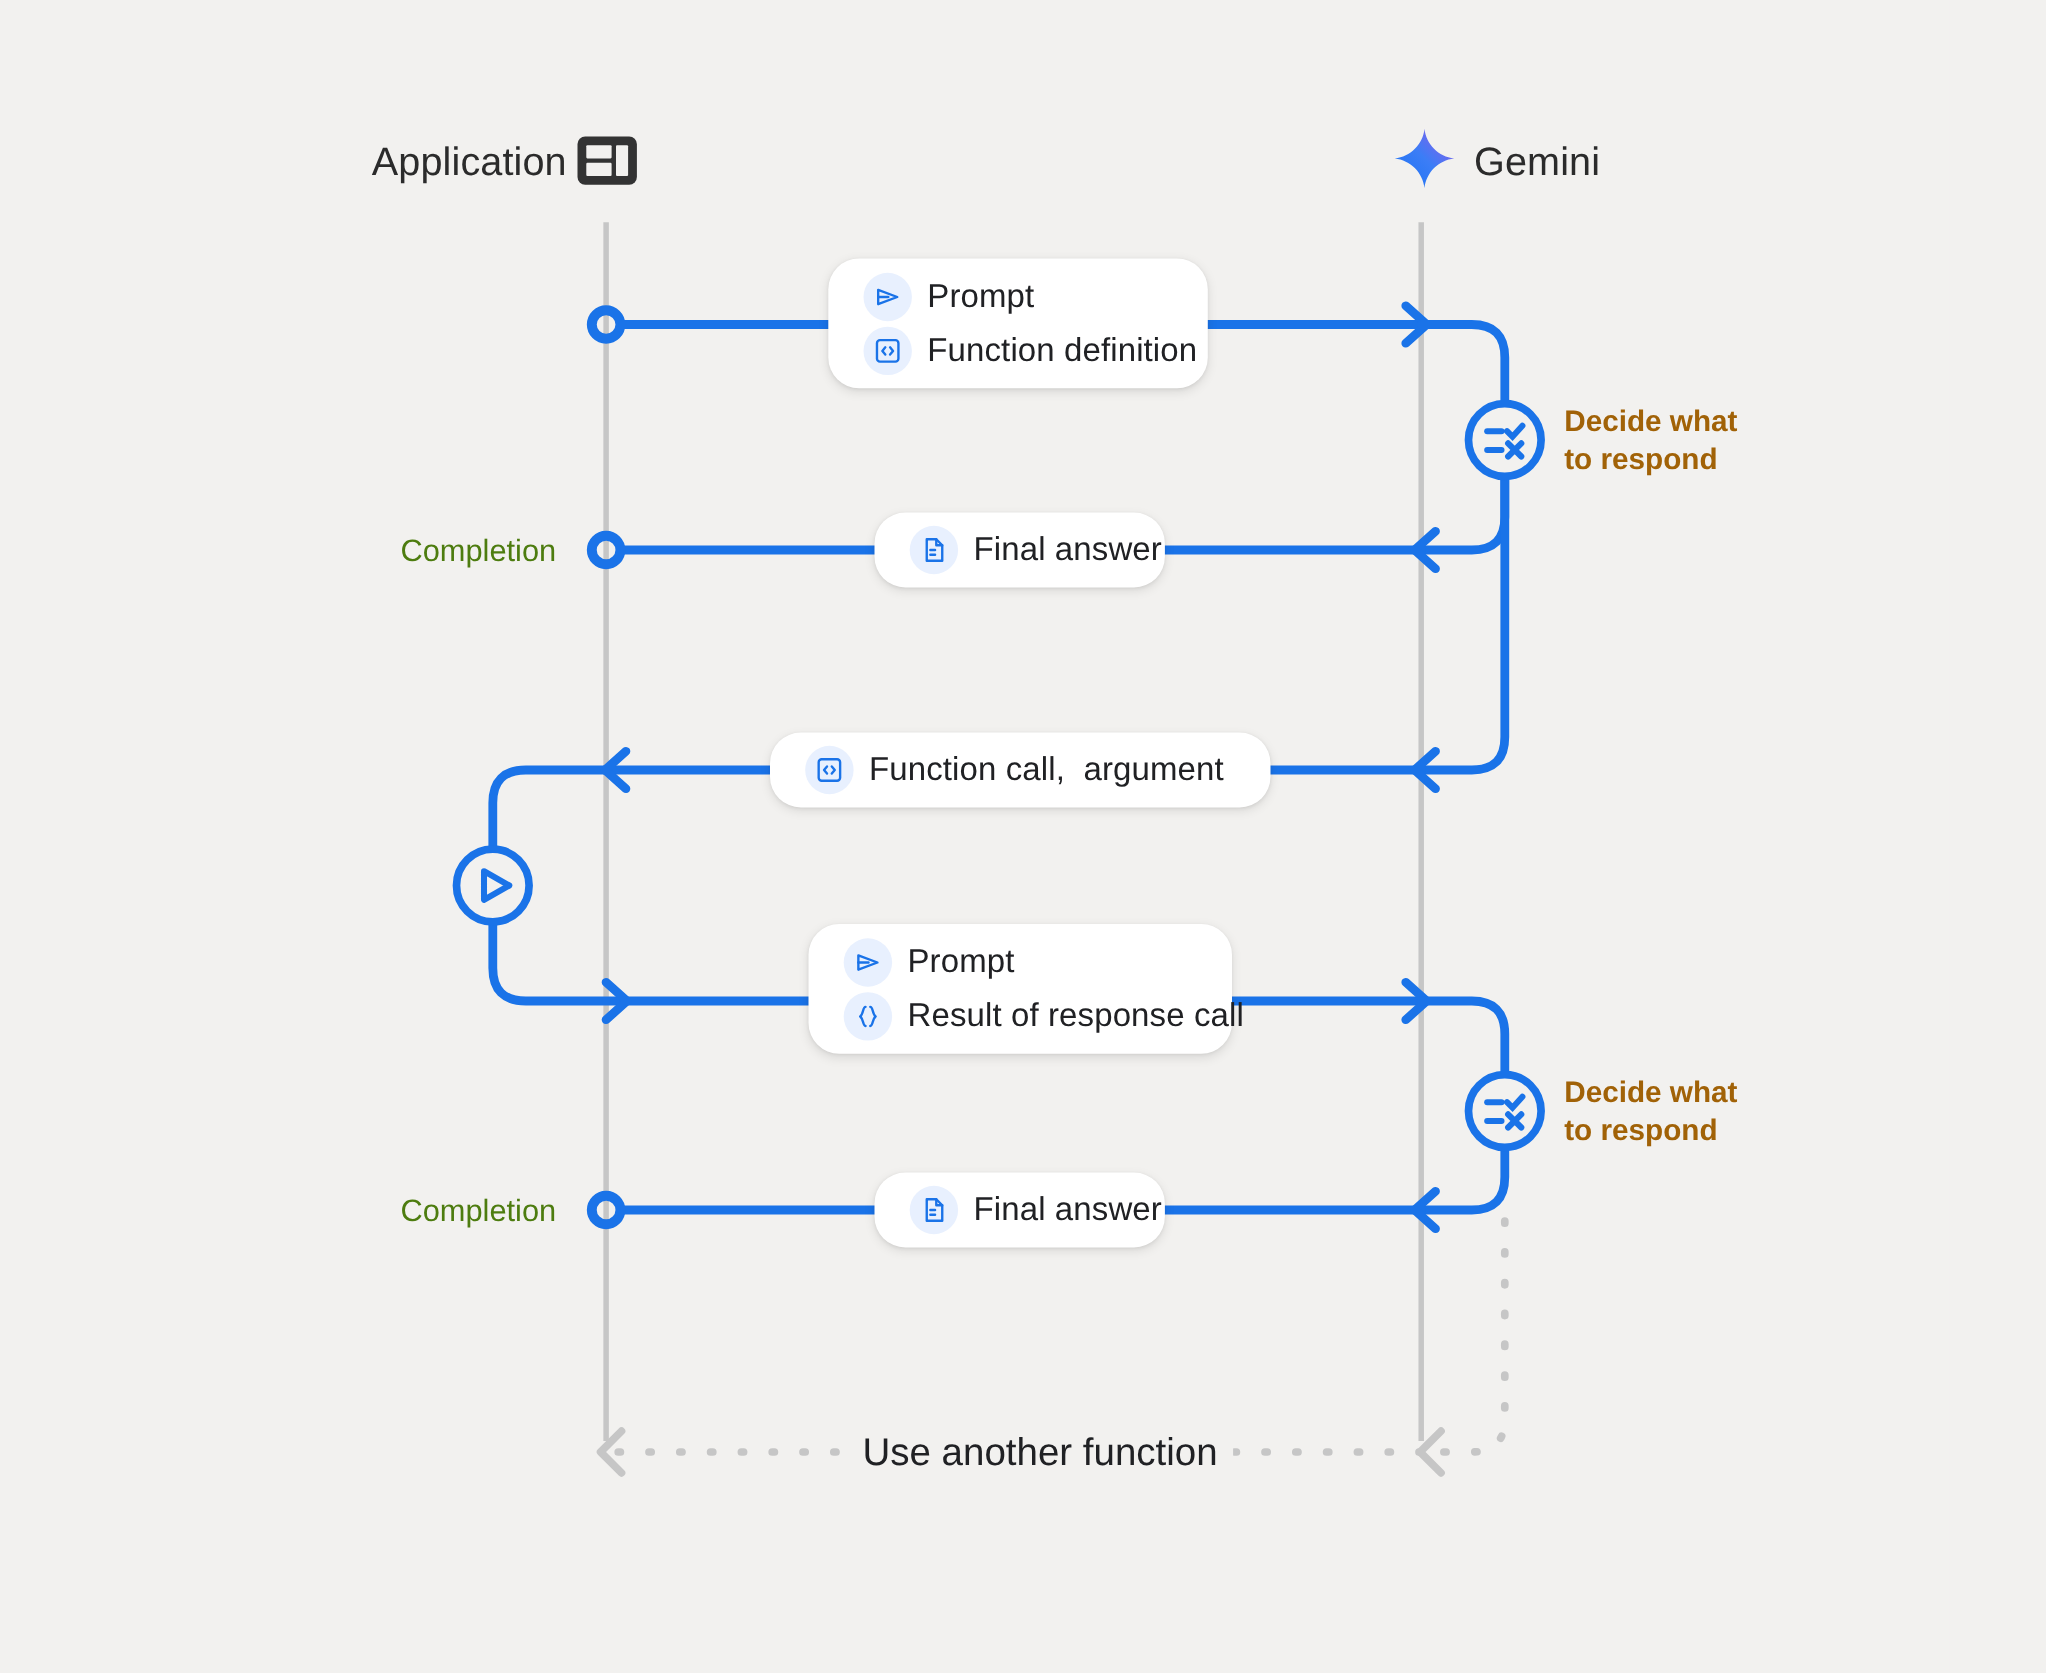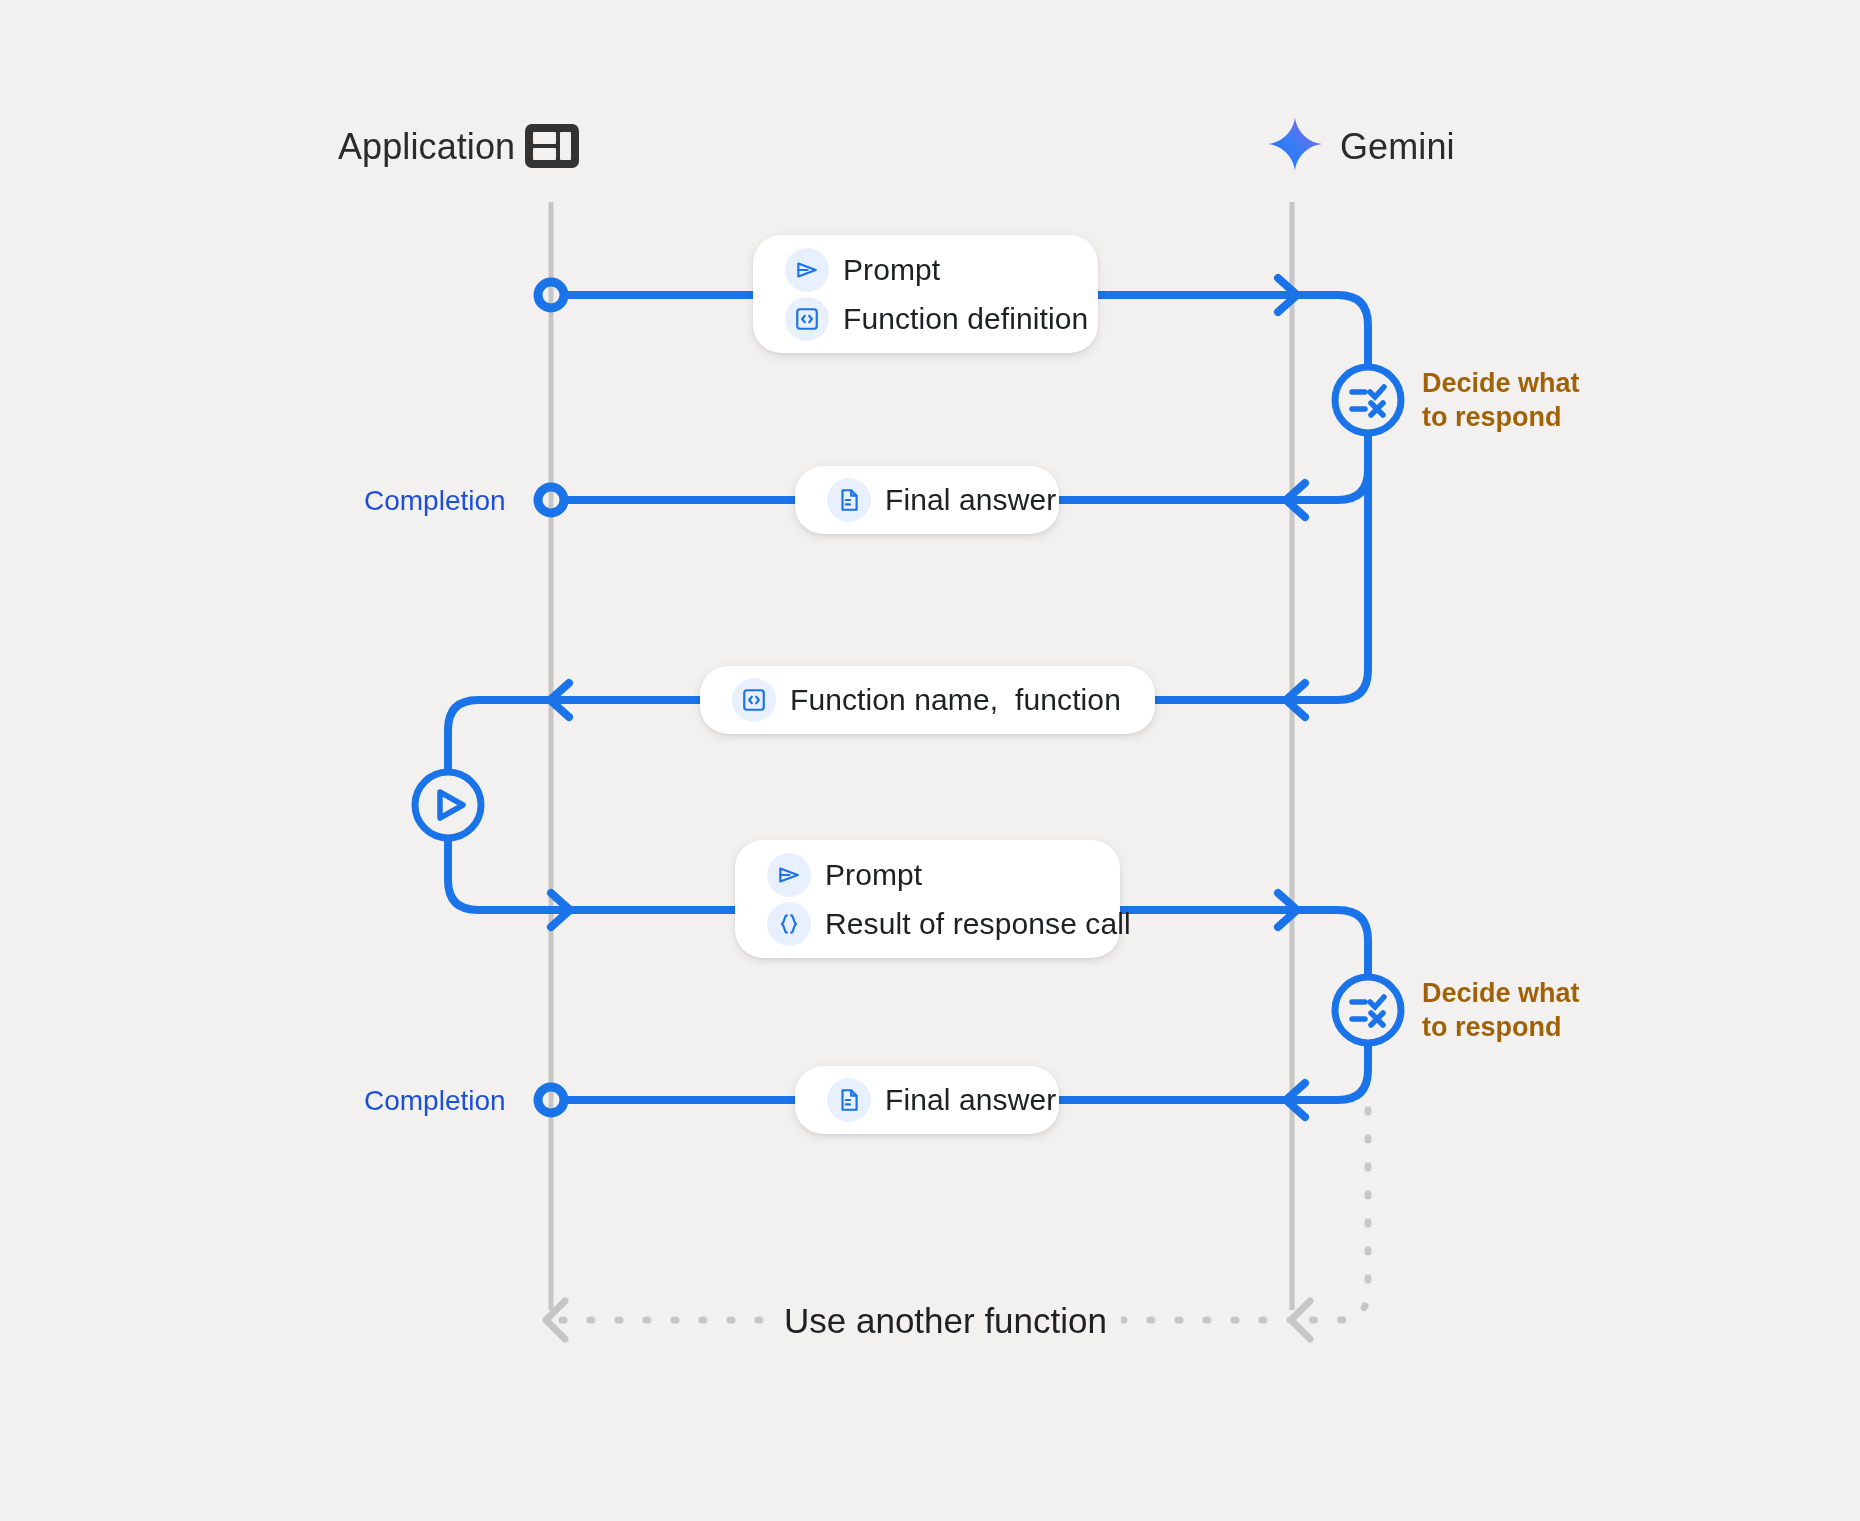--- a/index.html
+++ b/index.html
@@ -64,21 +64,21 @@
     color: #a16207;
     font-weight: 700;
     white-space: pre-line;
   }
   .node-label.right { text-align: left; }
   .node-label.left  { text-align: right; }
 
   .side-label {
     position: absolute;
     font-size: 28px;
-    color: #1d4ed8;
+    color: #4d7c0f;
     white-space: nowrap;
   }
 
   .bubble {
     position: absolute;
     background: #FFFFFF;
     border-radius: 28px;
     box-shadow: 0 3px 10px rgba(0,0,0,0.10), 0 1px 3px rgba(0,0,0,0.06);
     display: flex;
     flex-direction: column;
@@ -269,21 +269,21 @@
 
   <div class="bubble" style="left:700px; top:666px; width:455px; height:68px; padding-top:0; padding-bottom:0;">
     <div class="brow">
       <span class="bicon">
         <svg viewBox="0 0 24 24" width="26" height="26" fill="none" stroke="#1A73E8" stroke-width="2" stroke-linejoin="round" stroke-linecap="round">
           <rect x="3" y="3" width="18" height="18" rx="2.5"></rect>
           <path d="M10 9 L7.5 12 L10 15"></path>
           <path d="M14 9 L16.5 12 L14 15"></path>
         </svg>
       </span>
-      <span class="btext">Function name,  function</span>
+      <span class="btext">Function call,  argument</span>
     </div>
   </div>
 
   <div class="bubble" style="left:735px; top:840px; width:385px; height:118px;">
     <div class="brow">
       <span class="bicon">
         <svg viewBox="0 0 24 24" width="26" height="26" fill="none" stroke="#1A73E8" stroke-width="2" stroke-linejoin="round" stroke-linecap="round">
           <path d="M4 6 L20 12 L4 18 Z"></path>
           <path d="M4 12 L12.5 12"></path>
         </svg>

